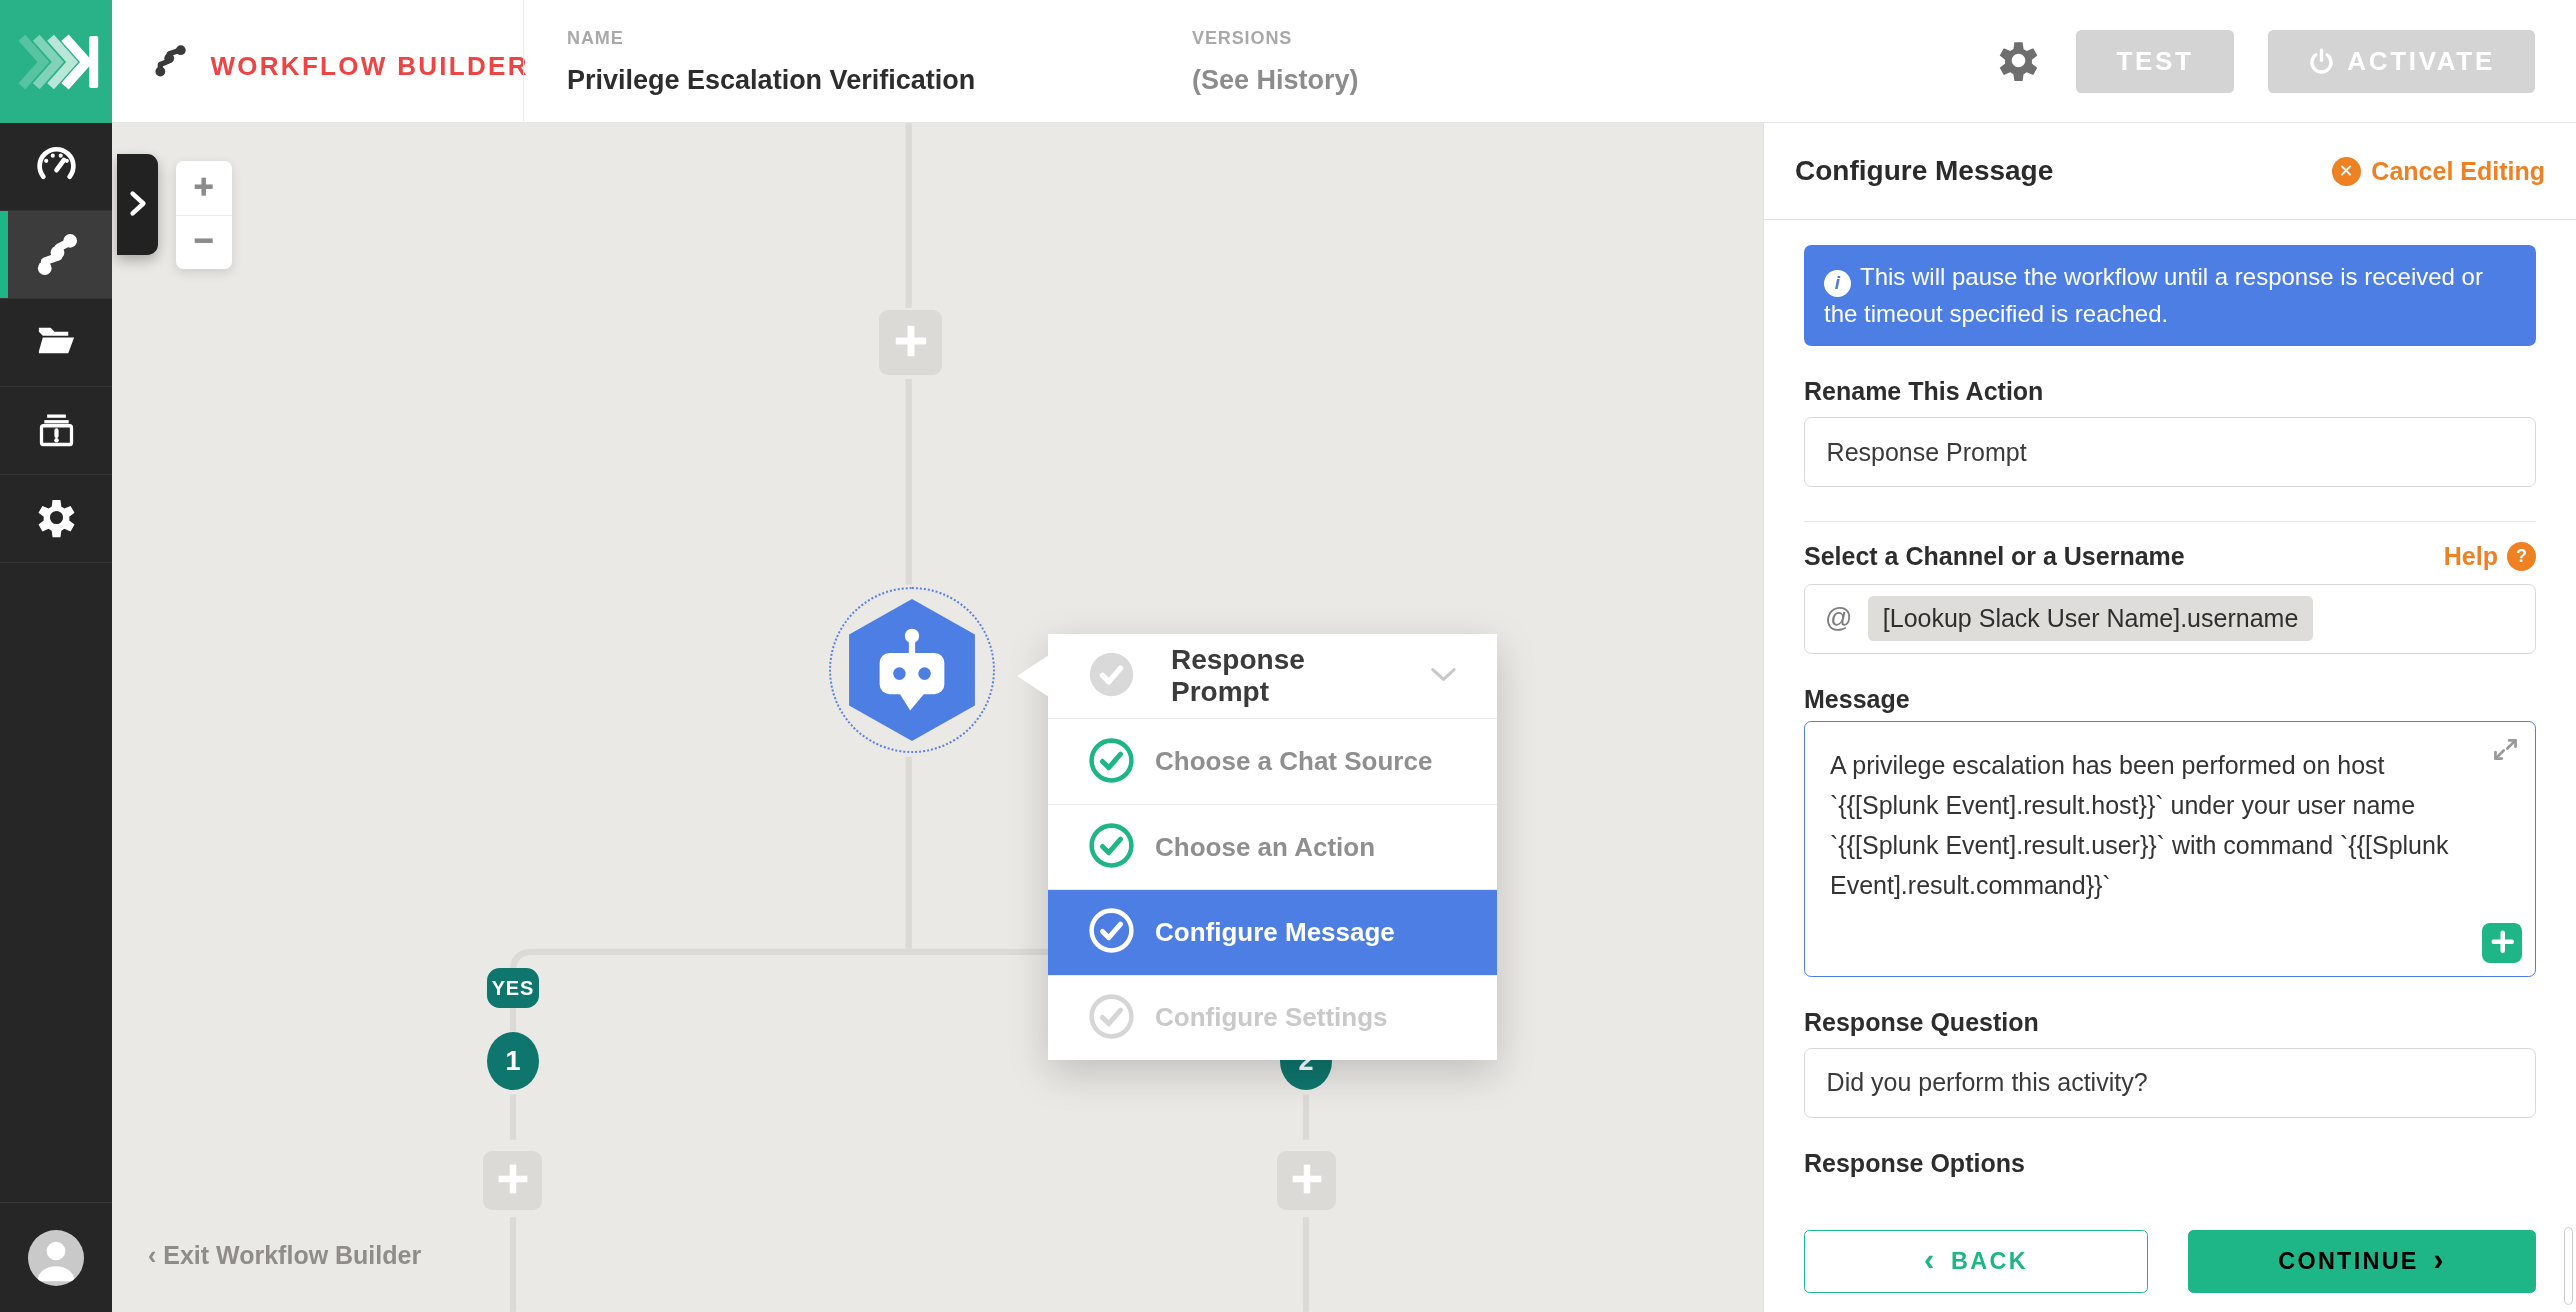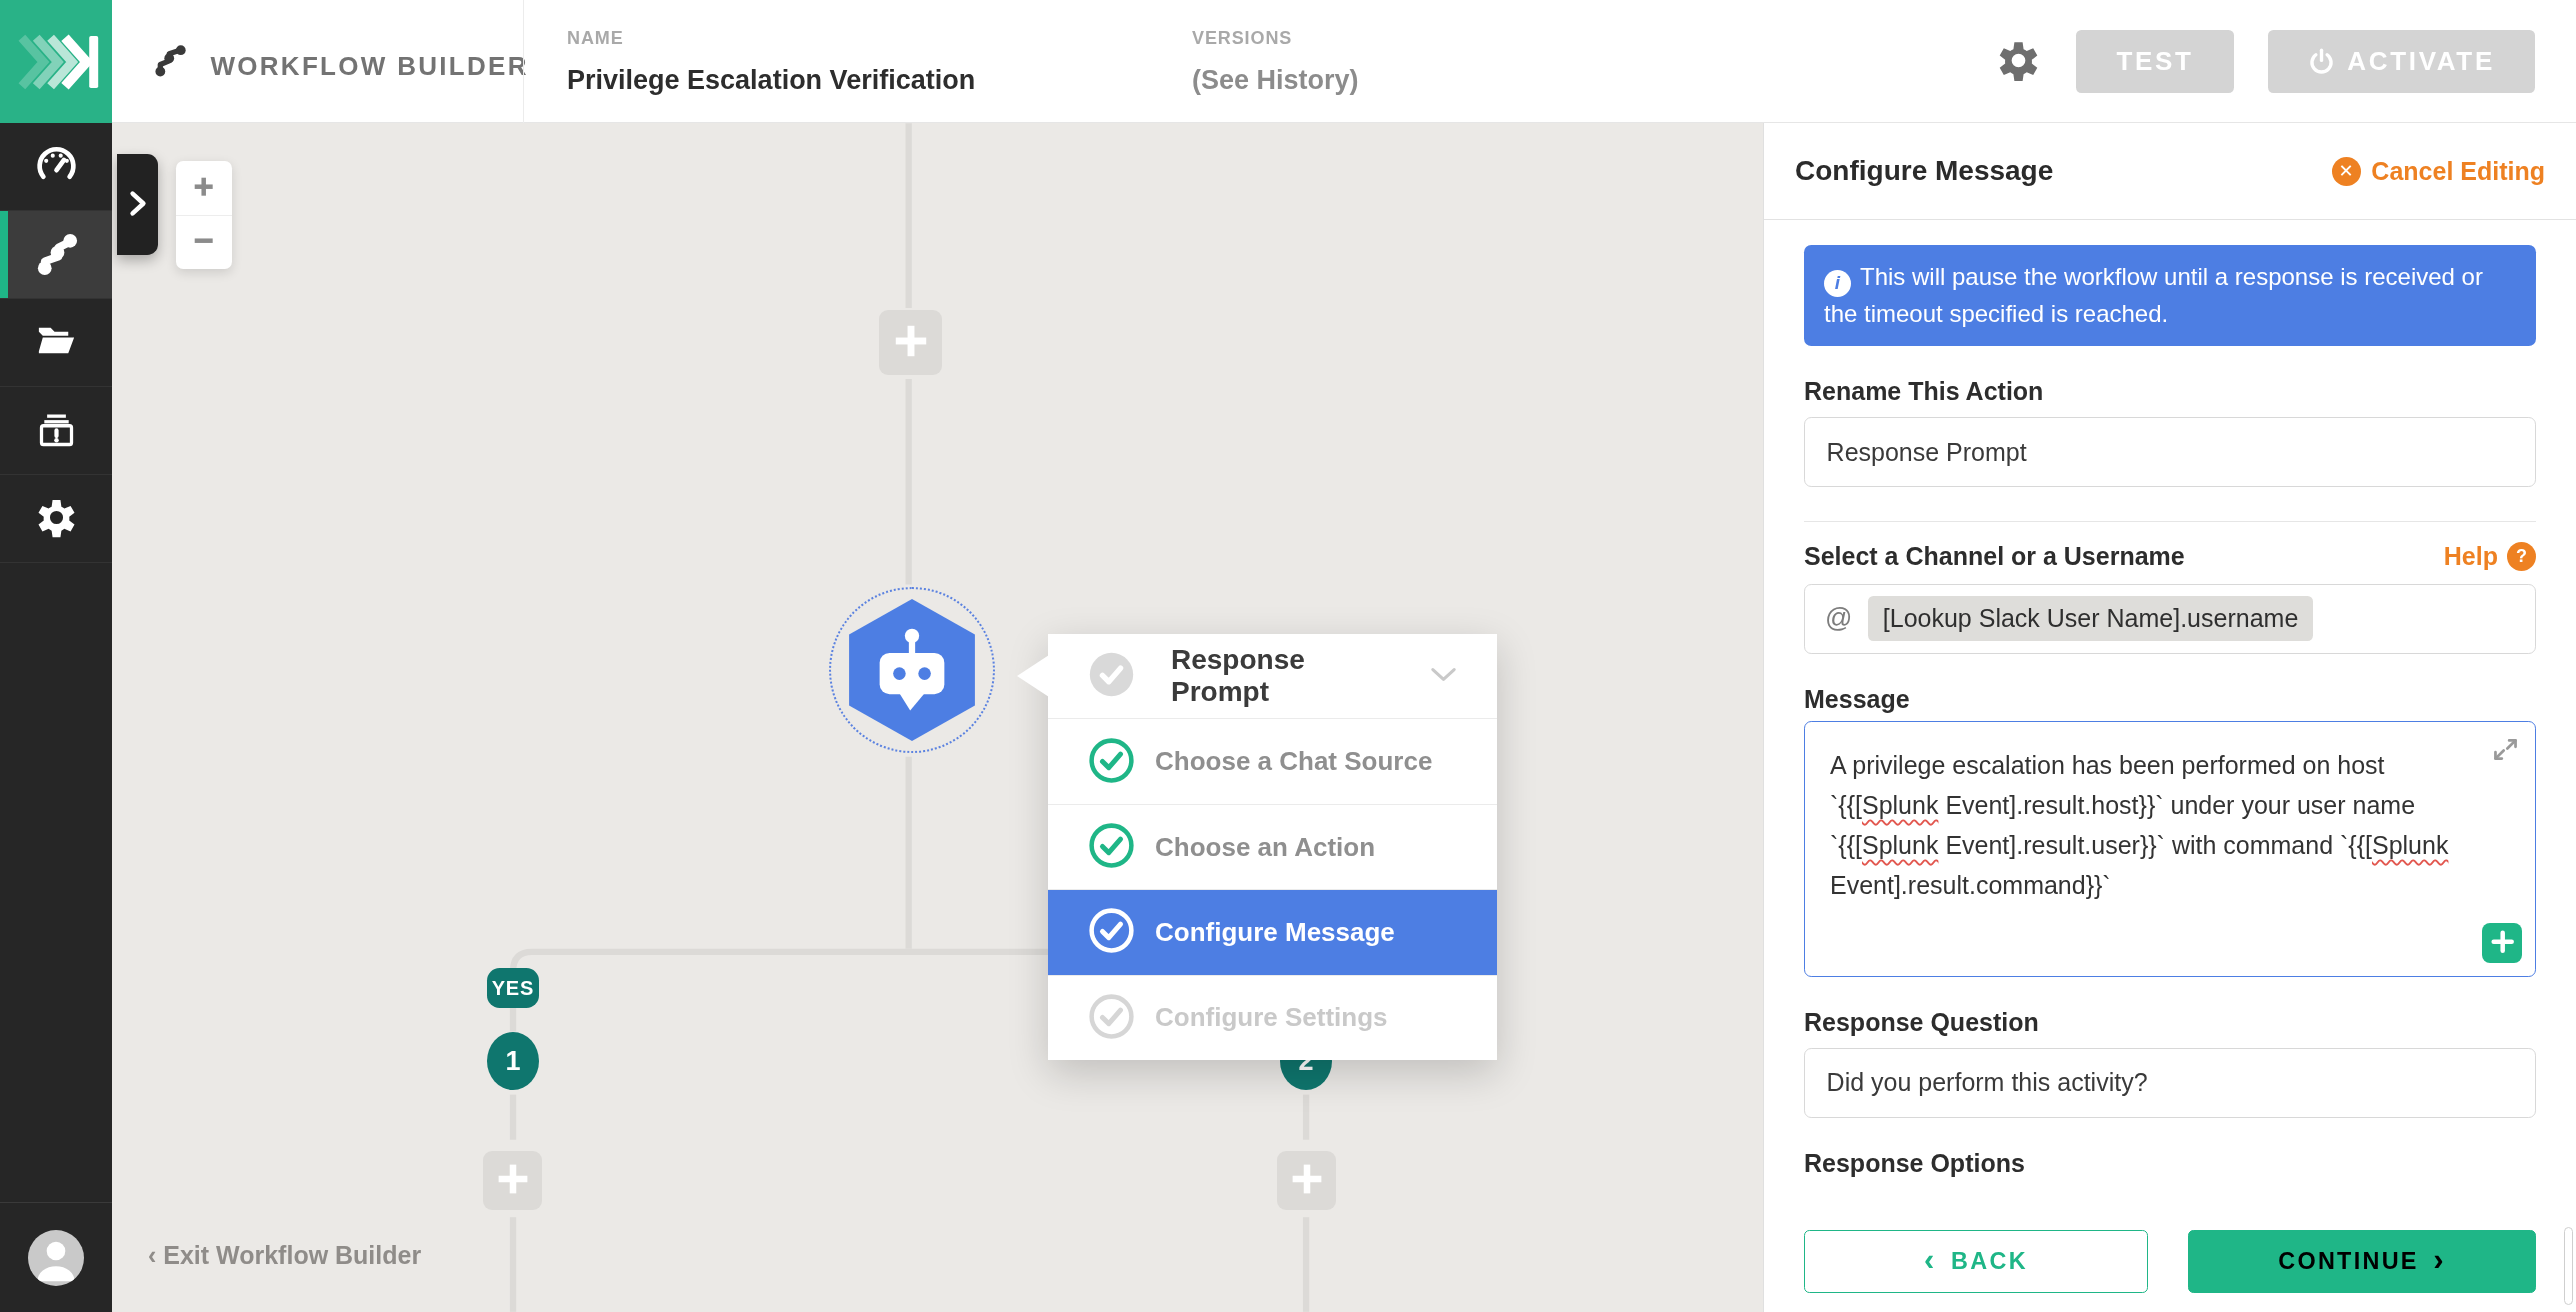--- a/index.html
+++ b/index.html
@@ -4,21 +4,21 @@
 <style>
   * { margin:0; padding:0; box-sizing:border-box; }
   html,body { width:2576px; height:1312px; }
   body { font-family:"Liberation Sans","DejaVu Sans",sans-serif; background:#ffffff; overflow:hidden; }
   #app { position:relative; width:2576px; height:1312px; }
 
   
   .topbar { position:absolute; left:0; top:0; width:2576px; height:123px; background:#ffffff; border-bottom:0.9px solid #e6e6e6; z-index:40; }
   .logo { position:absolute; left:0; top:0; width:112px; height:123px; background:#29b287; }
   .app-title-wrap { position:absolute; left:155px; top:0; height:123px; display:flex; align-items:center; gap:23.4px; }
-  .app-title { font-size:26px; font-weight:600; letter-spacing:2.3px; color:#737373;margin-top:9px; }
+  .app-title { font-size:26px; font-weight:600; letter-spacing:2.3px; color:#ef4444;margin-top:9px; }
   .tb-divider { position:absolute; left:523px; top:0; width:0.9px; height:123px; background:#ececec; }
   .tb-field { position:absolute; top:0; height:123px; display:flex; flex-direction:column; justify-content:center; gap:16px; }
   .tb-field .lbl { font-size:18px; font-weight:bold; letter-spacing:0.9px; color:#a9a9a9; }
   .tb-field .val { font-size:27px; font-weight:bold; color:#2d2d2d; }
   .tb-field .val.gray { color:#8c8c8c; }
   .tb-right { position:absolute; right:41px; top:0; height:123px; display:flex; align-items:center; gap:34px; }
   .tb-btn { height:63px; border:none; border-radius:5.4px; background:#d4d4d4; color:#ffffff; font-family:inherit; font-size:26px; font-weight:bold; letter-spacing:2.7px; display:flex; align-items:center; justify-content:center; gap:12.6px; padding:0 40px; cursor:pointer; }
 
   
   .sidebar { position:absolute; left:0; top:123px; width:112px; height:1189px; background:#262626; z-index:30; }
@@ -72,21 +72,21 @@
   .fld-label { margin-top:31px; font-size:25px; font-weight:bold; color:#2d2d2d; }
   .text-input { margin-top:10.8px; width:100%; height:70px; border:0.9px solid #d8d8d8; border-radius:7.2px; padding:0 21.6px; font-family:inherit; font-size:25px; color:#3a3a3a; background:#ffffff; }
   .hr { margin-top:34px; border:none; border-top:0.9px solid #e6e6e6; }
   .row-between { margin-top:20px; display:flex; align-items:center; justify-content:space-between; }
   .row-between .fld-label { margin-top:0; }
   .help-link { display:flex; align-items:center; gap:9px; color:#ee8122; font-size:25px; font-weight:bold; cursor:pointer; }
   .at-input { margin-top:12.6px; width:100%; height:70px; border:0.9px solid #d8d8d8; border-radius:7.2px; display:flex; align-items:center; gap:16px; padding:0 20px; cursor:text; }
   .at-sign { font-size:27px; color:#7d7d7d; }
   .token-pill { background:#deddda; border-radius:5.4px; padding:8px 14.4px; font-size:25px; color:#2f2f2f; white-space:nowrap; }
   .msg-box { position:relative; margin-top:7.2px; width:100%; height:256px; border:1.8px solid #4d7ee3; border-radius:7.2px; padding:23.4px 54px 23.4px 25px; font-size:25px; line-height:1.6; color:#333333; cursor:text; }
-  .wavy { text-decoration:underline; text-decoration-style:wavy; text-decoration-color:#e2574f; text-decoration-thickness:2.3px; text-underline-offset:4.5px; }
+  .wavy { text-decoration-style:wavy; text-decoration-color:#e2574f; text-decoration-thickness:2.3px; text-underline-offset:4.5px; }
   .expand-icon { position:absolute; top:12.6px; right:14.4px; cursor:pointer; }
   .add-var-btn { position:absolute; right:12.6px; bottom:12.6px; width:40px; height:40px; background:#1fb687; border:none; border-radius:8px; display:flex; align-items:center; justify-content:center; cursor:pointer; }
   .btn-row { margin-top:52px; display:flex; justify-content:space-between; }
   .btn { height:63px; border-radius:5.4px; font-family:inherit; font-size:23.4px; font-weight:bold; letter-spacing:2.3px; display:flex; align-items:center; justify-content:center; gap:14.4px; cursor:pointer; }
   .btn-back { width:344px; background:#ffffff; border:1.8px solid #1fb687; color:#1fb687; }
   .btn-continue { width:348px; background:#1fb687; border:1.8px solid #1fb687; color:#000000; }
   .btn .chevron-glyph { font-size:31px; font-weight:bold; line-height:1; margin-top:-3.6px; }
   .panel-scrollthumb { position:absolute; right:2.7px; bottom:7.2px; width:9px; height:78px; border-radius:5.4px; background:#ffffff; border:1.8px solid #cfcfcf; }
 </style>
 </head>

